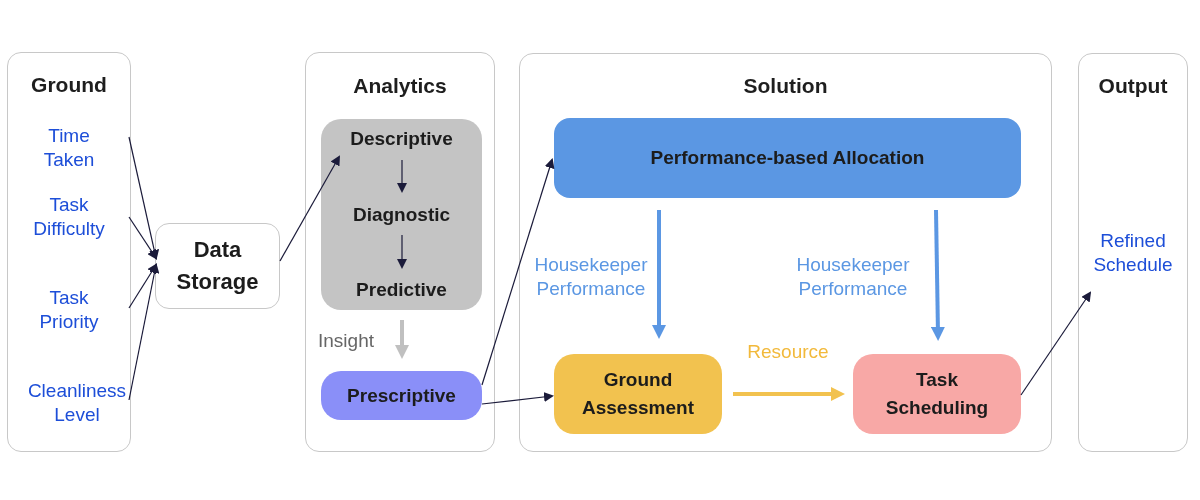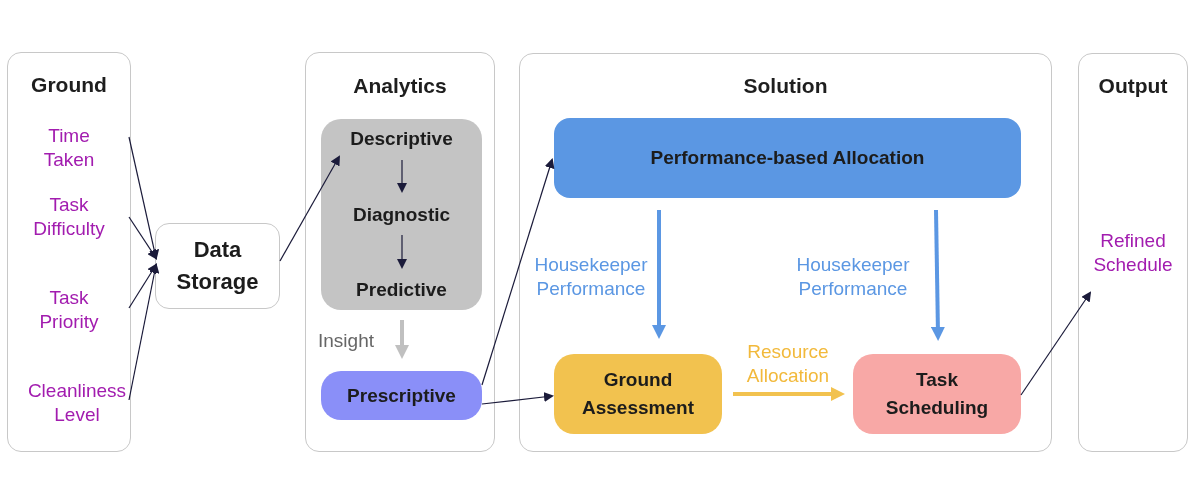--- a/index.html
+++ b/index.html
@@ -1,20 +1,20 @@
 <!DOCTYPE html>
 <html><head>
 <meta charset="utf-8">
 <style>
   html, body { margin:0; padding:0; background:#ffffff; }
   body { width:1200px; height:500px; position:relative; overflow:hidden;
          font-family:"Liberation Sans", sans-serif; color:#222; }
   .panel { position:absolute; border:1.3px solid #c8c8c8; border-radius:14px; background:#fff; box-sizing:border-box; }
   .title { position:absolute; left:0; right:0; text-align:center; font-weight:bold; font-size:21px; color:#1e1e1e; }
-  .txt { position:absolute; text-align:center; font-size:19px; line-height:24px; color:#a21caf; }
+  .txt { position:absolute; text-align:center; font-size:19px; line-height:24px; color:#1d4ed8; }
   .box { position:absolute; border-radius:20px; display:flex; align-items:center; justify-content:center; text-align:center;
          font-weight:bold; font-size:19px; line-height:28px; color:#1c1c1c; box-sizing:border-box; }
   .lbl { position:absolute; text-align:center; font-size:19px; line-height:24px; }
   svg.overlay { position:absolute; left:0; top:0; pointer-events:none; }
 </style>
 </head>
 <body>
 
 <div class="panel" style="left:7px;top:52px;width:124px;height:400px;">
   <div class="title" style="top:20px;">Ground</div>
@@ -71,21 +71,20 @@
     <div>Performance</div>
 </div>
 <div class="box" style="left:554px;top:354px;width:168px;height:80px;background:#f2c24f;">
   <div>
       <div>Ground</div>
       <div>Assessment</div>
     </div>
 </div>
 <div class="lbl" style="left:730px;top:340px;width:116px;color:#f2b93b;">
   <div>Resource</div>
-    <div>Allocation</div>
 </div>
 <div class="box" style="left:853px;top:354px;width:168px;height:80px;background:#f8a8a6;">
   <div>
       <div>Task</div>
       <div>Scheduling</div>
     </div>
 </div>
 
 <div class="panel" style="left:1078px;top:53px;width:110px;height:399px;">
   <div class="title" style="top:20px;">Output</div>

